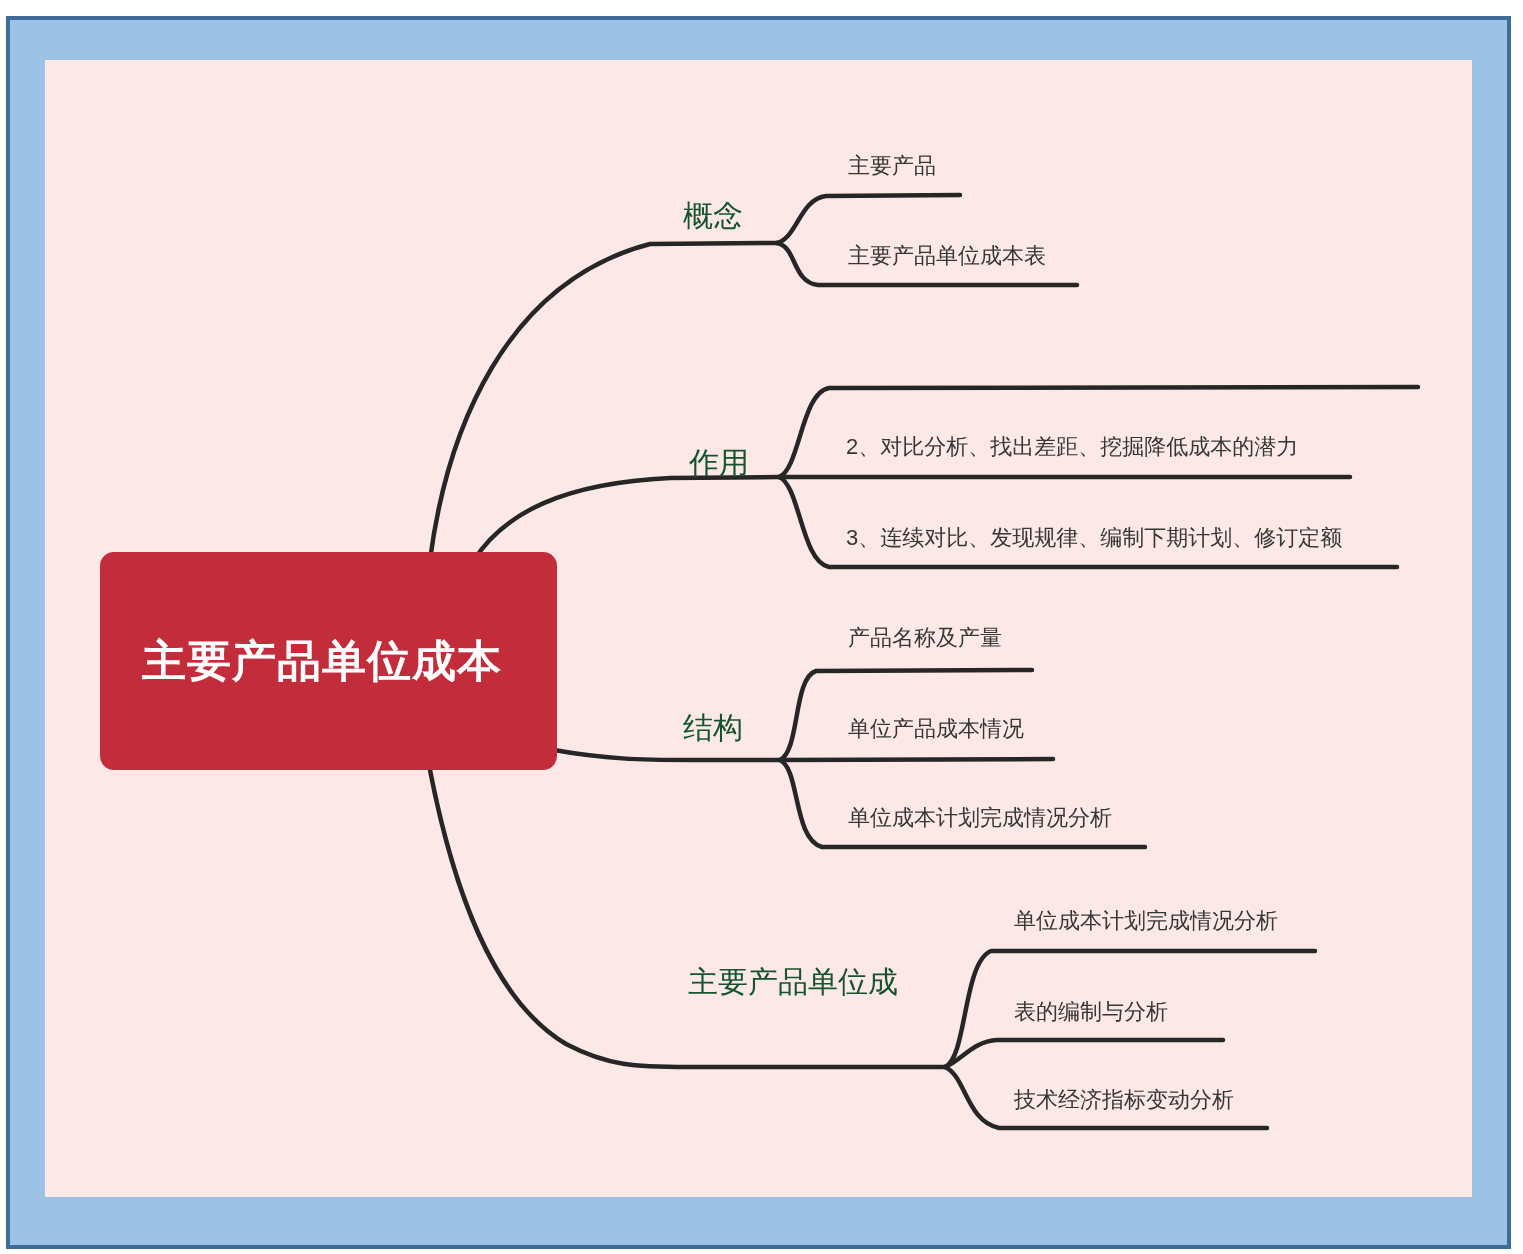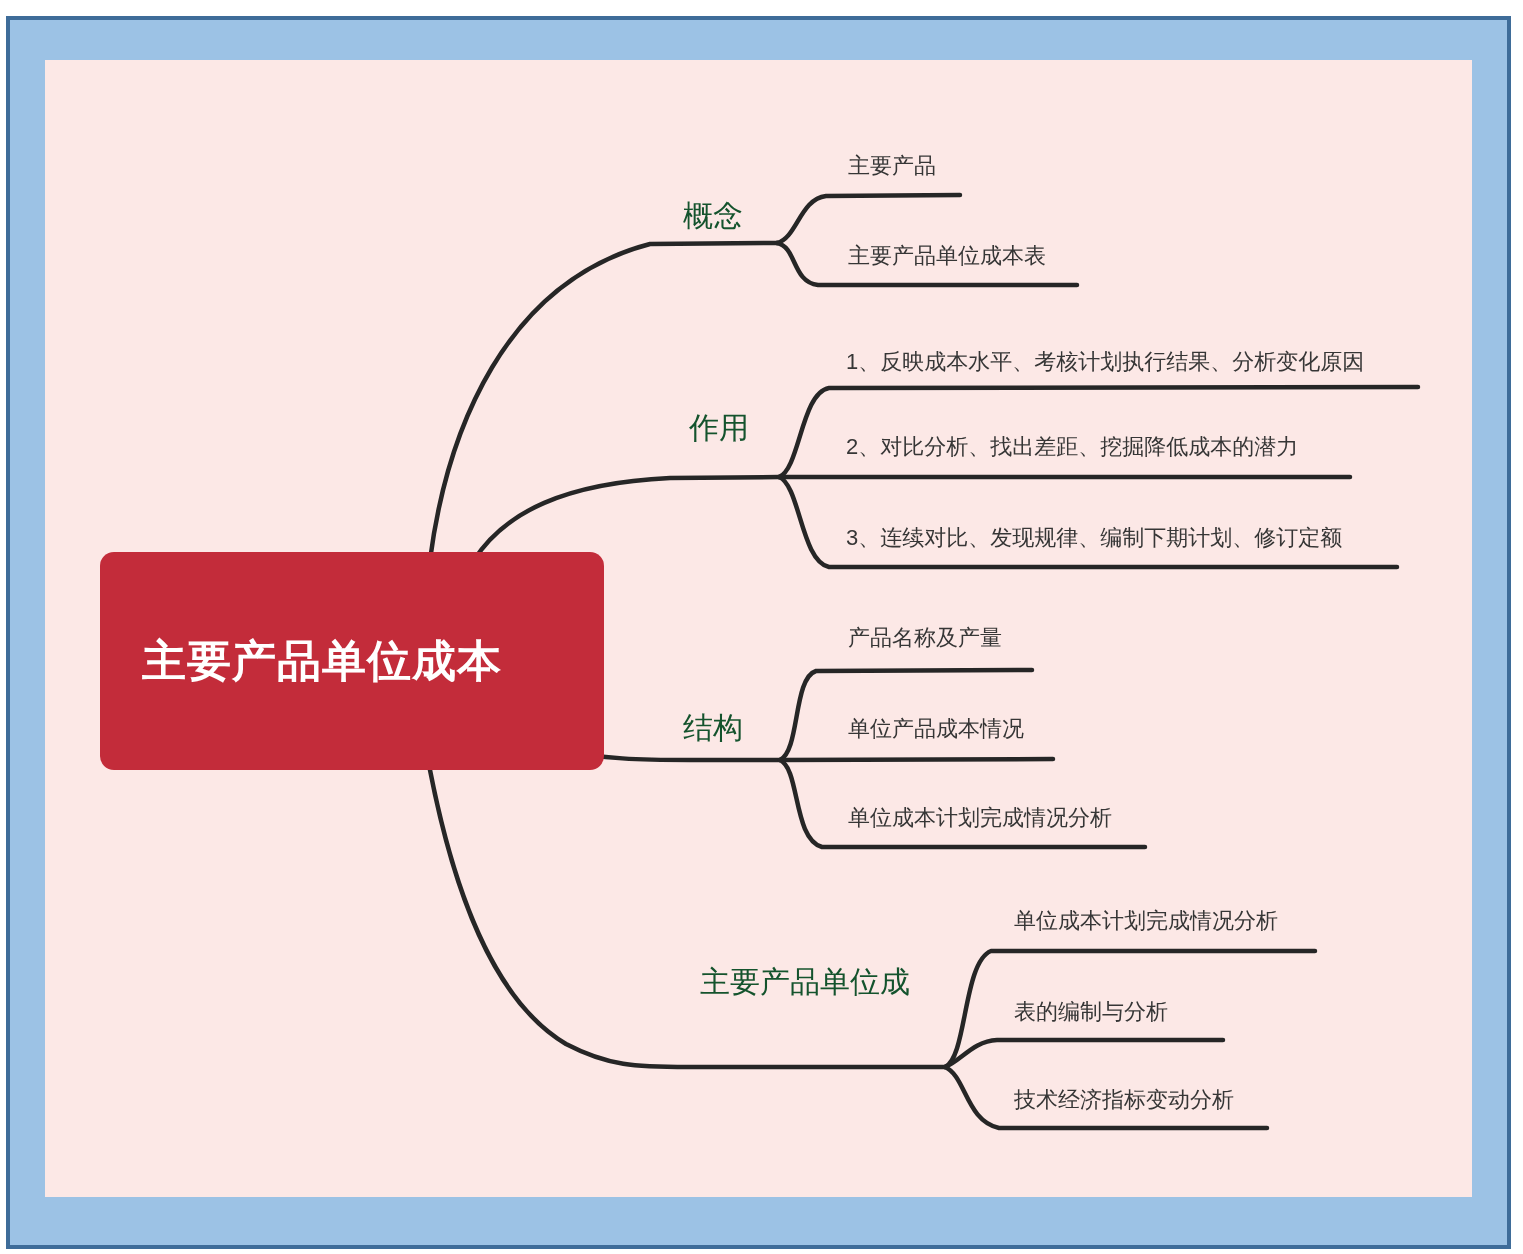--- a/index.html
+++ b/index.html
@@ -6,30 +6,30 @@
   body{width:1523px;height:1254px;overflow:hidden;
        font-family:"Liberation Sans","DejaVu Sans",sans-serif;}
   #canvas{position:relative;width:1523px;height:1254px;background:#ffffff;}
   #blue-frame{position:absolute;left:6px;top:16px;width:1497px;height:1225px;
        background:#9CC2E5;border:4px solid #3E6C99;}
   #pink-panel{position:absolute;left:45px;top:60px;width:1427px;height:1137px;
        background:#FCE8E6;}
   #lines-svg{position:absolute;left:0;top:0;width:1523px;height:1254px;}
   #lines-svg path{fill:none;stroke:#262626;stroke-width:4.5;
        stroke-linecap:round;stroke-linejoin:round;}
-  #central-node{position:absolute;left:100px;top:552px;width:504px;height:218px;
+  #central-node{position:absolute;left:100px;top:552px;width:457px;height:218px;
        background:#C32C3A;border-radius:14px;color:#ffffff;
        display:flex;flex-direction:column;justify-content:center;
        padding-left:42px;box-sizing:border-box;}
   #central-node .t{font-size:44px;font-weight:bold;line-height:80px;
        letter-spacing:1px;white-space:nowrap;}
   .branch-label{position:absolute;font-size:30px;color:#14532d;white-space:nowrap;}
   .leaf-label{position:absolute;font-size:22px;color:#363636;white-space:nowrap;
        line-height:34px;}
-  .two-line{line-height:50px;margin-left:12px;}
+  .two-line{line-height:50px;}
 </style>
 </head>
 <body>
 
 <div id="canvas">
   <div id="blue-frame"></div>
   <div id="pink-panel"></div>
 
   <svg id="lines-svg" viewBox="0 0 1523 1254" xmlns="http://www.w3.org/2000/svg">
 
@@ -51,30 +51,29 @@
     <path d="M 945 1067 C 967 1058 963 962 991 951 L 1315 951"></path>
     <path d="M 945 1067 C 961 1061 973 1041 997 1040 L 1223 1040"></path>
     <path d="M 945 1067 C 966 1076 966 1121 999 1128 L 1267 1128"></path>
   </svg>
 
   <div id="central-node">
     <div class="t">主要产品单位成本</div>
   </div>
 
   <div class="branch-label" style="left:683px;top:196px">概念</div>
-  <div class="branch-label" style="left:689px;top:408px">作用</div>
+  <div class="branch-label" style="left:689px;top:443px">作用</div>
   <div class="branch-label" style="left:683px;top:708px">结构</div>
   <div class="branch-label two-line" style="left:688px;top:957px">
     <div>主要产品单位成</div>
   </div>
 
   <div class="leaf-label" style="left:848px;top:149px">主要产品</div>
   <div class="leaf-label" style="left:848px;top:239px">主要产品单位成本表</div>
 
-  <div class="leaf-label" style="left:846px;top:345px">1、反映成本水平、考核计划执行结果、分析变化原因</div>
   <div class="leaf-label" style="left:846px;top:430px">2、对比分析、找出差距、挖掘降低成本的潜力</div>
   <div class="leaf-label" style="left:846px;top:521px">3、连续对比、发现规律、编制下期计划、修订定额</div>
 
   <div class="leaf-label" style="left:848px;top:621px">产品名称及产量</div>
   <div class="leaf-label" style="left:848px;top:712px">单位产品成本情况</div>
   <div class="leaf-label" style="left:848px;top:801px">单位成本计划完成情况分析</div>
 
   <div class="leaf-label" style="left:1014px;top:904px">单位成本计划完成情况分析</div>
   <div class="leaf-label" style="left:1014px;top:995px">表的编制与分析</div>
   <div class="leaf-label" style="left:1014px;top:1083px">技术经济指标变动分析</div>

